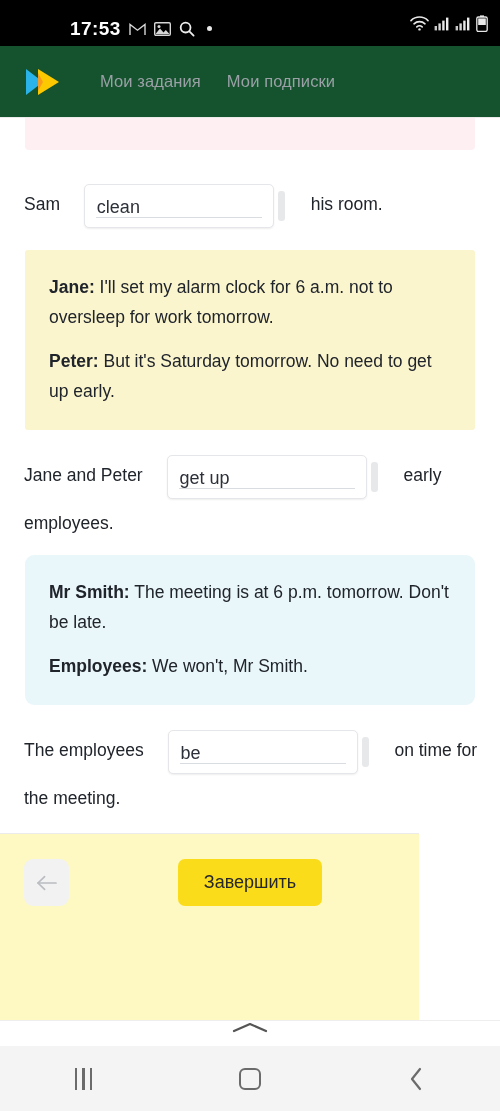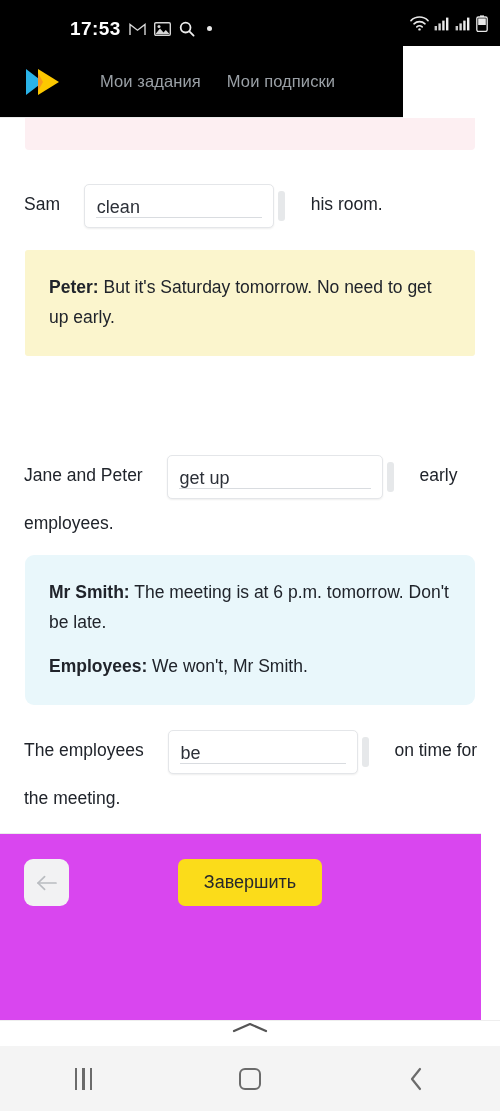--- a/index.html
+++ b/index.html
@@ -33,22 +33,22 @@
     background: #e8e8e8; margin-left: 4px;
   }
   .sb-right {
     position: absolute; right: 12px; top: 0; height: 46px;
     display: flex; align-items: center; gap: 5px;
   }
 
   
   .appheader {
     position: absolute; top: 46px; left: 0;
-    width: 403px; height: 72px;
-    background: #000000;
+    width: 500px; height: 72px;
+    background: #14532d;
     display: flex; align-items: center;
     border-bottom: 1px solid #ebebeb;
   }
   .logo { margin-left: 18px; width: 48px; height: 40px; }
   .tabs { display: flex; align-items: center; margin-left: 34px; gap: 26px; }
   .tab {
     font-size: 16.5px; color: #9aa0a6; letter-spacing: 0.1px;
     cursor: pointer; white-space: nowrap;
   }
 
@@ -115,22 +115,22 @@
     display: inline-block; vertical-align: middle;
     width: 7px; height: 30px;
     background: #e6e8ea; border-radius: 3px;
     margin-left: 4px; margin-right: 2px;
     cursor: col-resize;
   }
 
   
   .footer {
     position: absolute; top: 833px; left: 0;
-    width: 481px; height: 187px;
-    background: #d946ef;
+    width: 419px; height: 187px;
+    background: #fef9c3;
     border-top: 1px solid #ebebeb;
   }
   .backbtn {
     position: absolute; left: 24px; top: 25px;
     width: 45px; height: 47px;
     background: #f2f2f3; border-radius: 9px;
     display: flex; align-items: center; justify-content: center;
     cursor: pointer;
   }
   .finishbtn {
@@ -238,28 +238,31 @@
       <span class="answerbox" style="width:190px;">
         <span class="val">clean</span>
         <span class="underline"></span>
       </span><span class="handle"></span>
     </span>
     <span class="seg">his room.</span>
   </div>
 
   <div class="dialogue yellow" style="top:132px;">
     <p>
+      <b>Jane:</b><span> I'll set my alarm clock for 6 a.m. not to oversleep for work tomorrow.</span>
+    </p>
+    <p>
       <b>Peter:</b><span> But it's Saturday tomorrow. No need to get up early.</span>
     </p>
   </div>
 
   <div class="qrow" style="top:333px;">
     <span class="seg">Jane and Peter</span>
     <span class="inputwrap">
-      <span class="answerbox" style="width:216px;">
+      <span class="answerbox" style="width:200px;">
         <span class="val">get up</span>
         <span class="underline"></span>
       </span><span class="handle"></span>
     </span>
     <span class="seg">early employees.</span>
   </div>
 
   <div class="dialogue blue" style="top:437px;">
     <p>
       <b>Mr Smith:</b><span> The meeting is at 6 p.m. tomorrow. Don't be late.</span>

